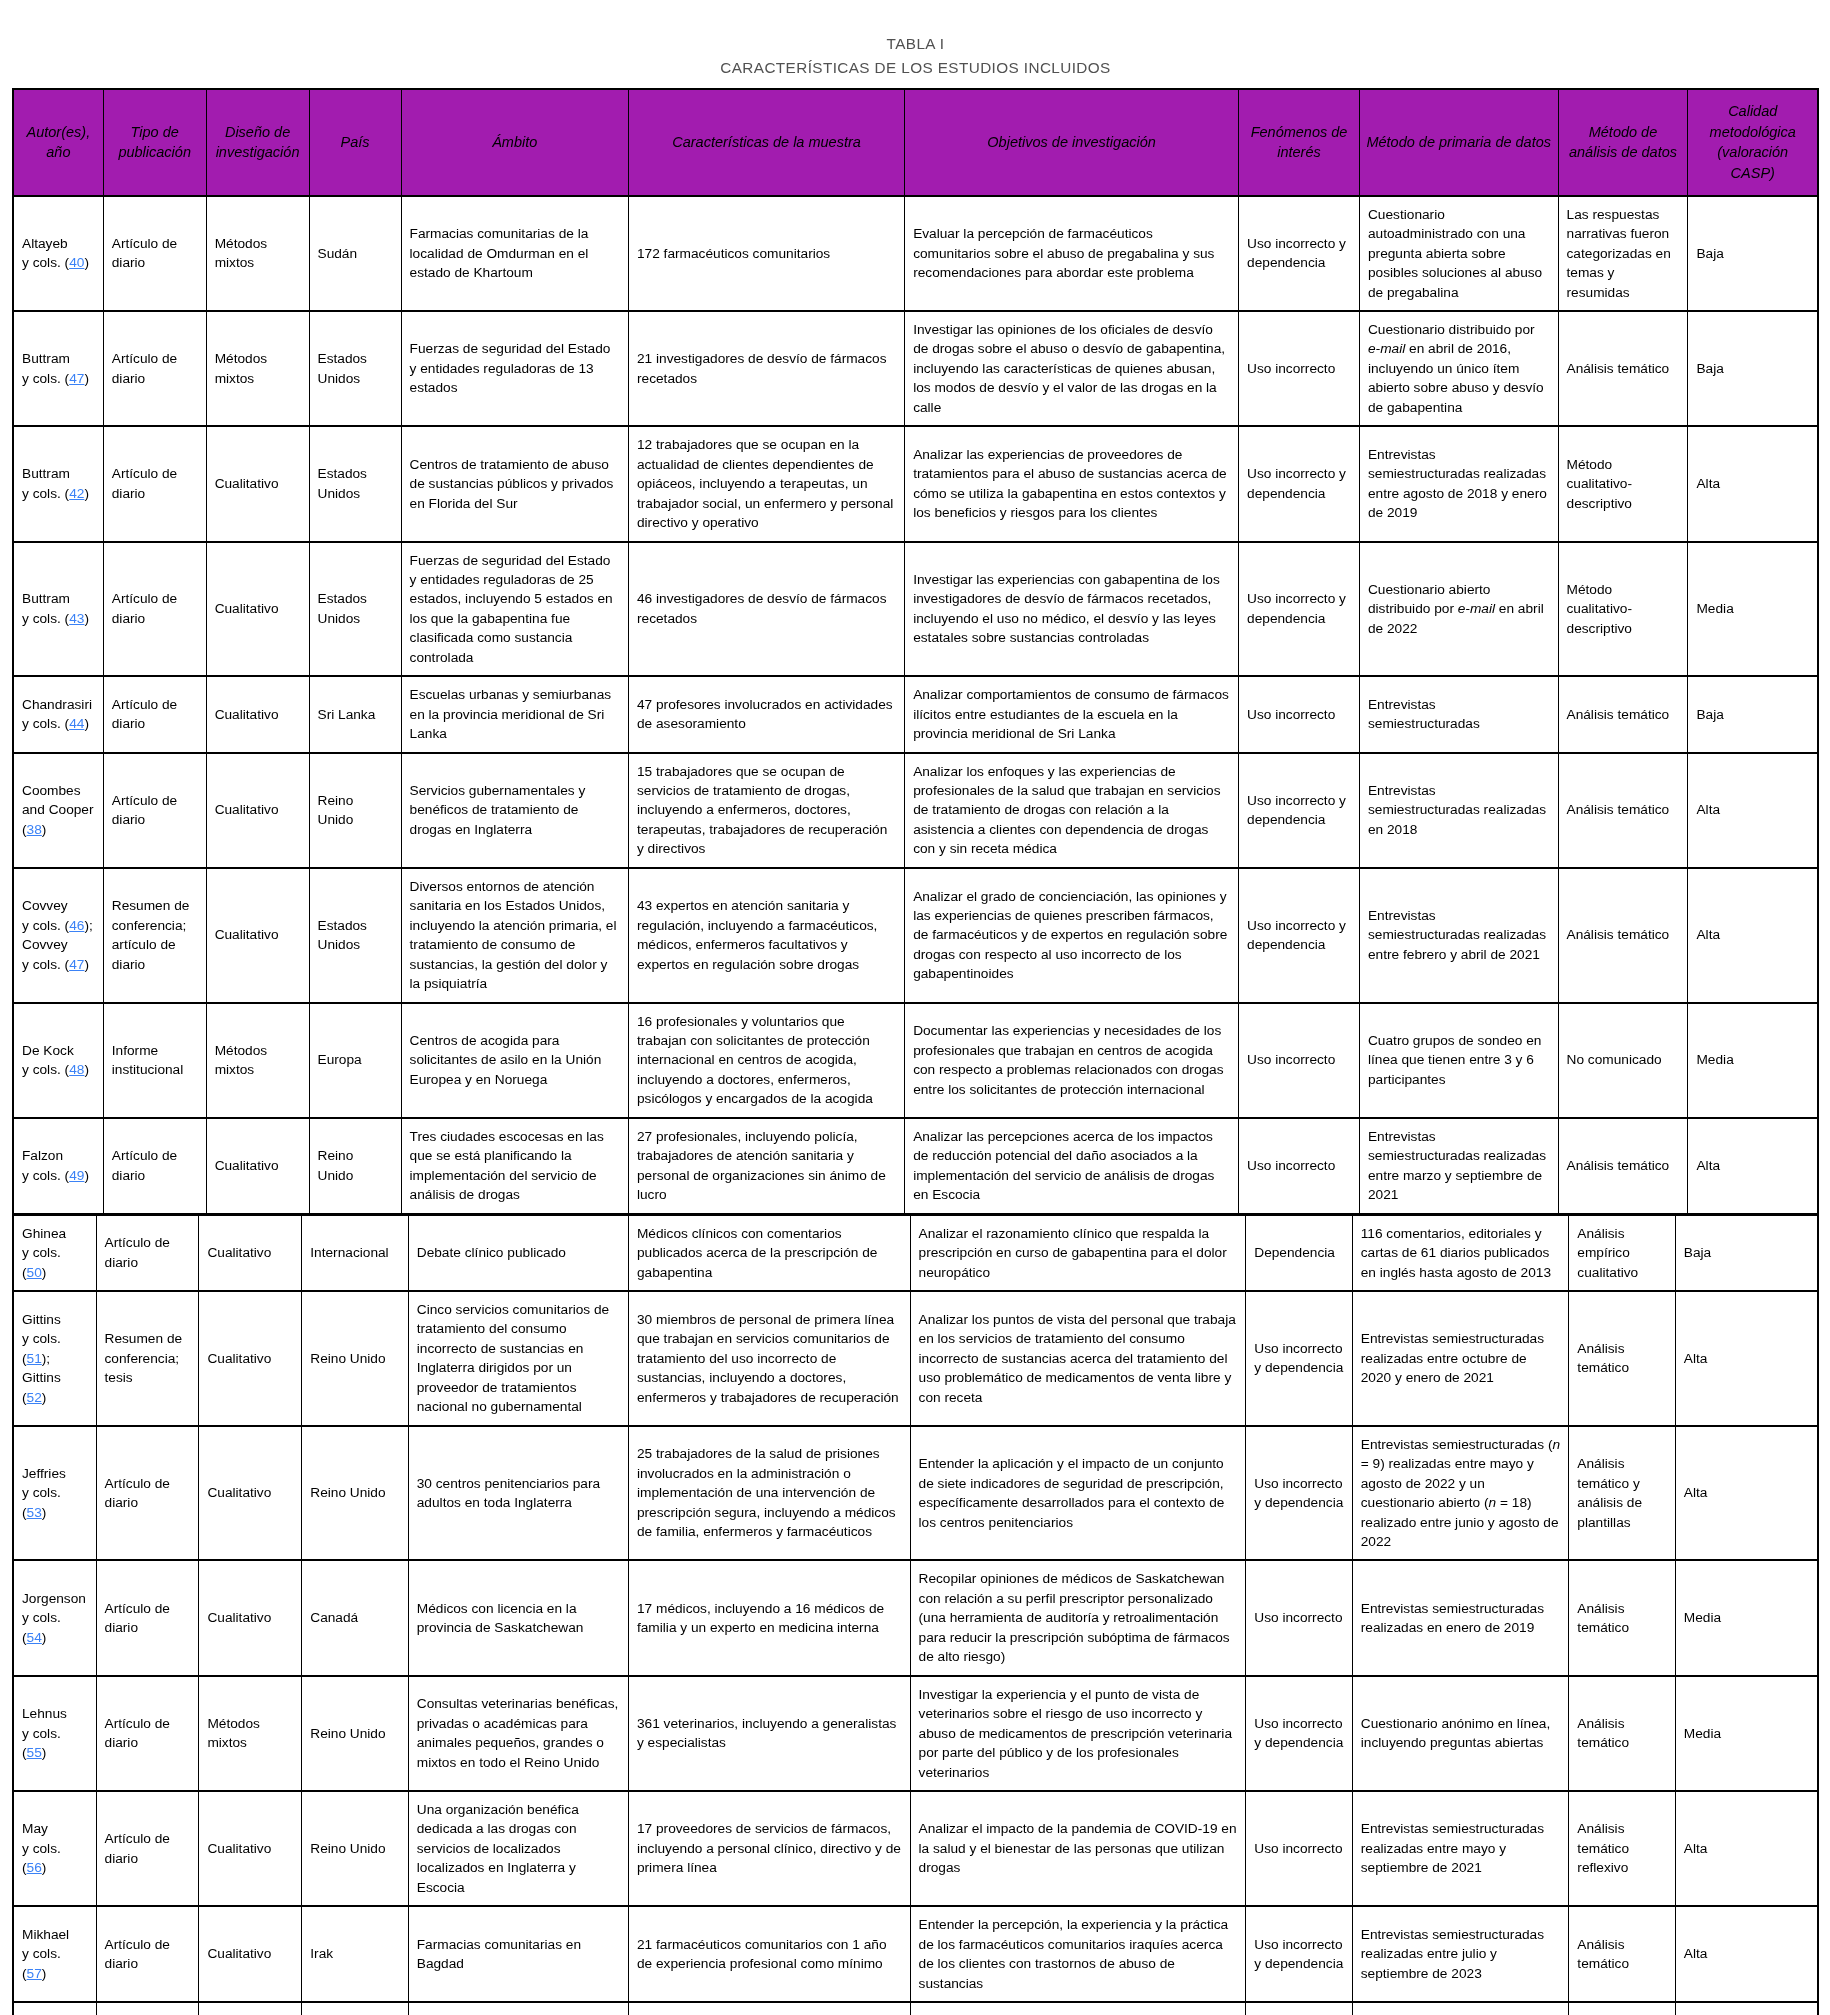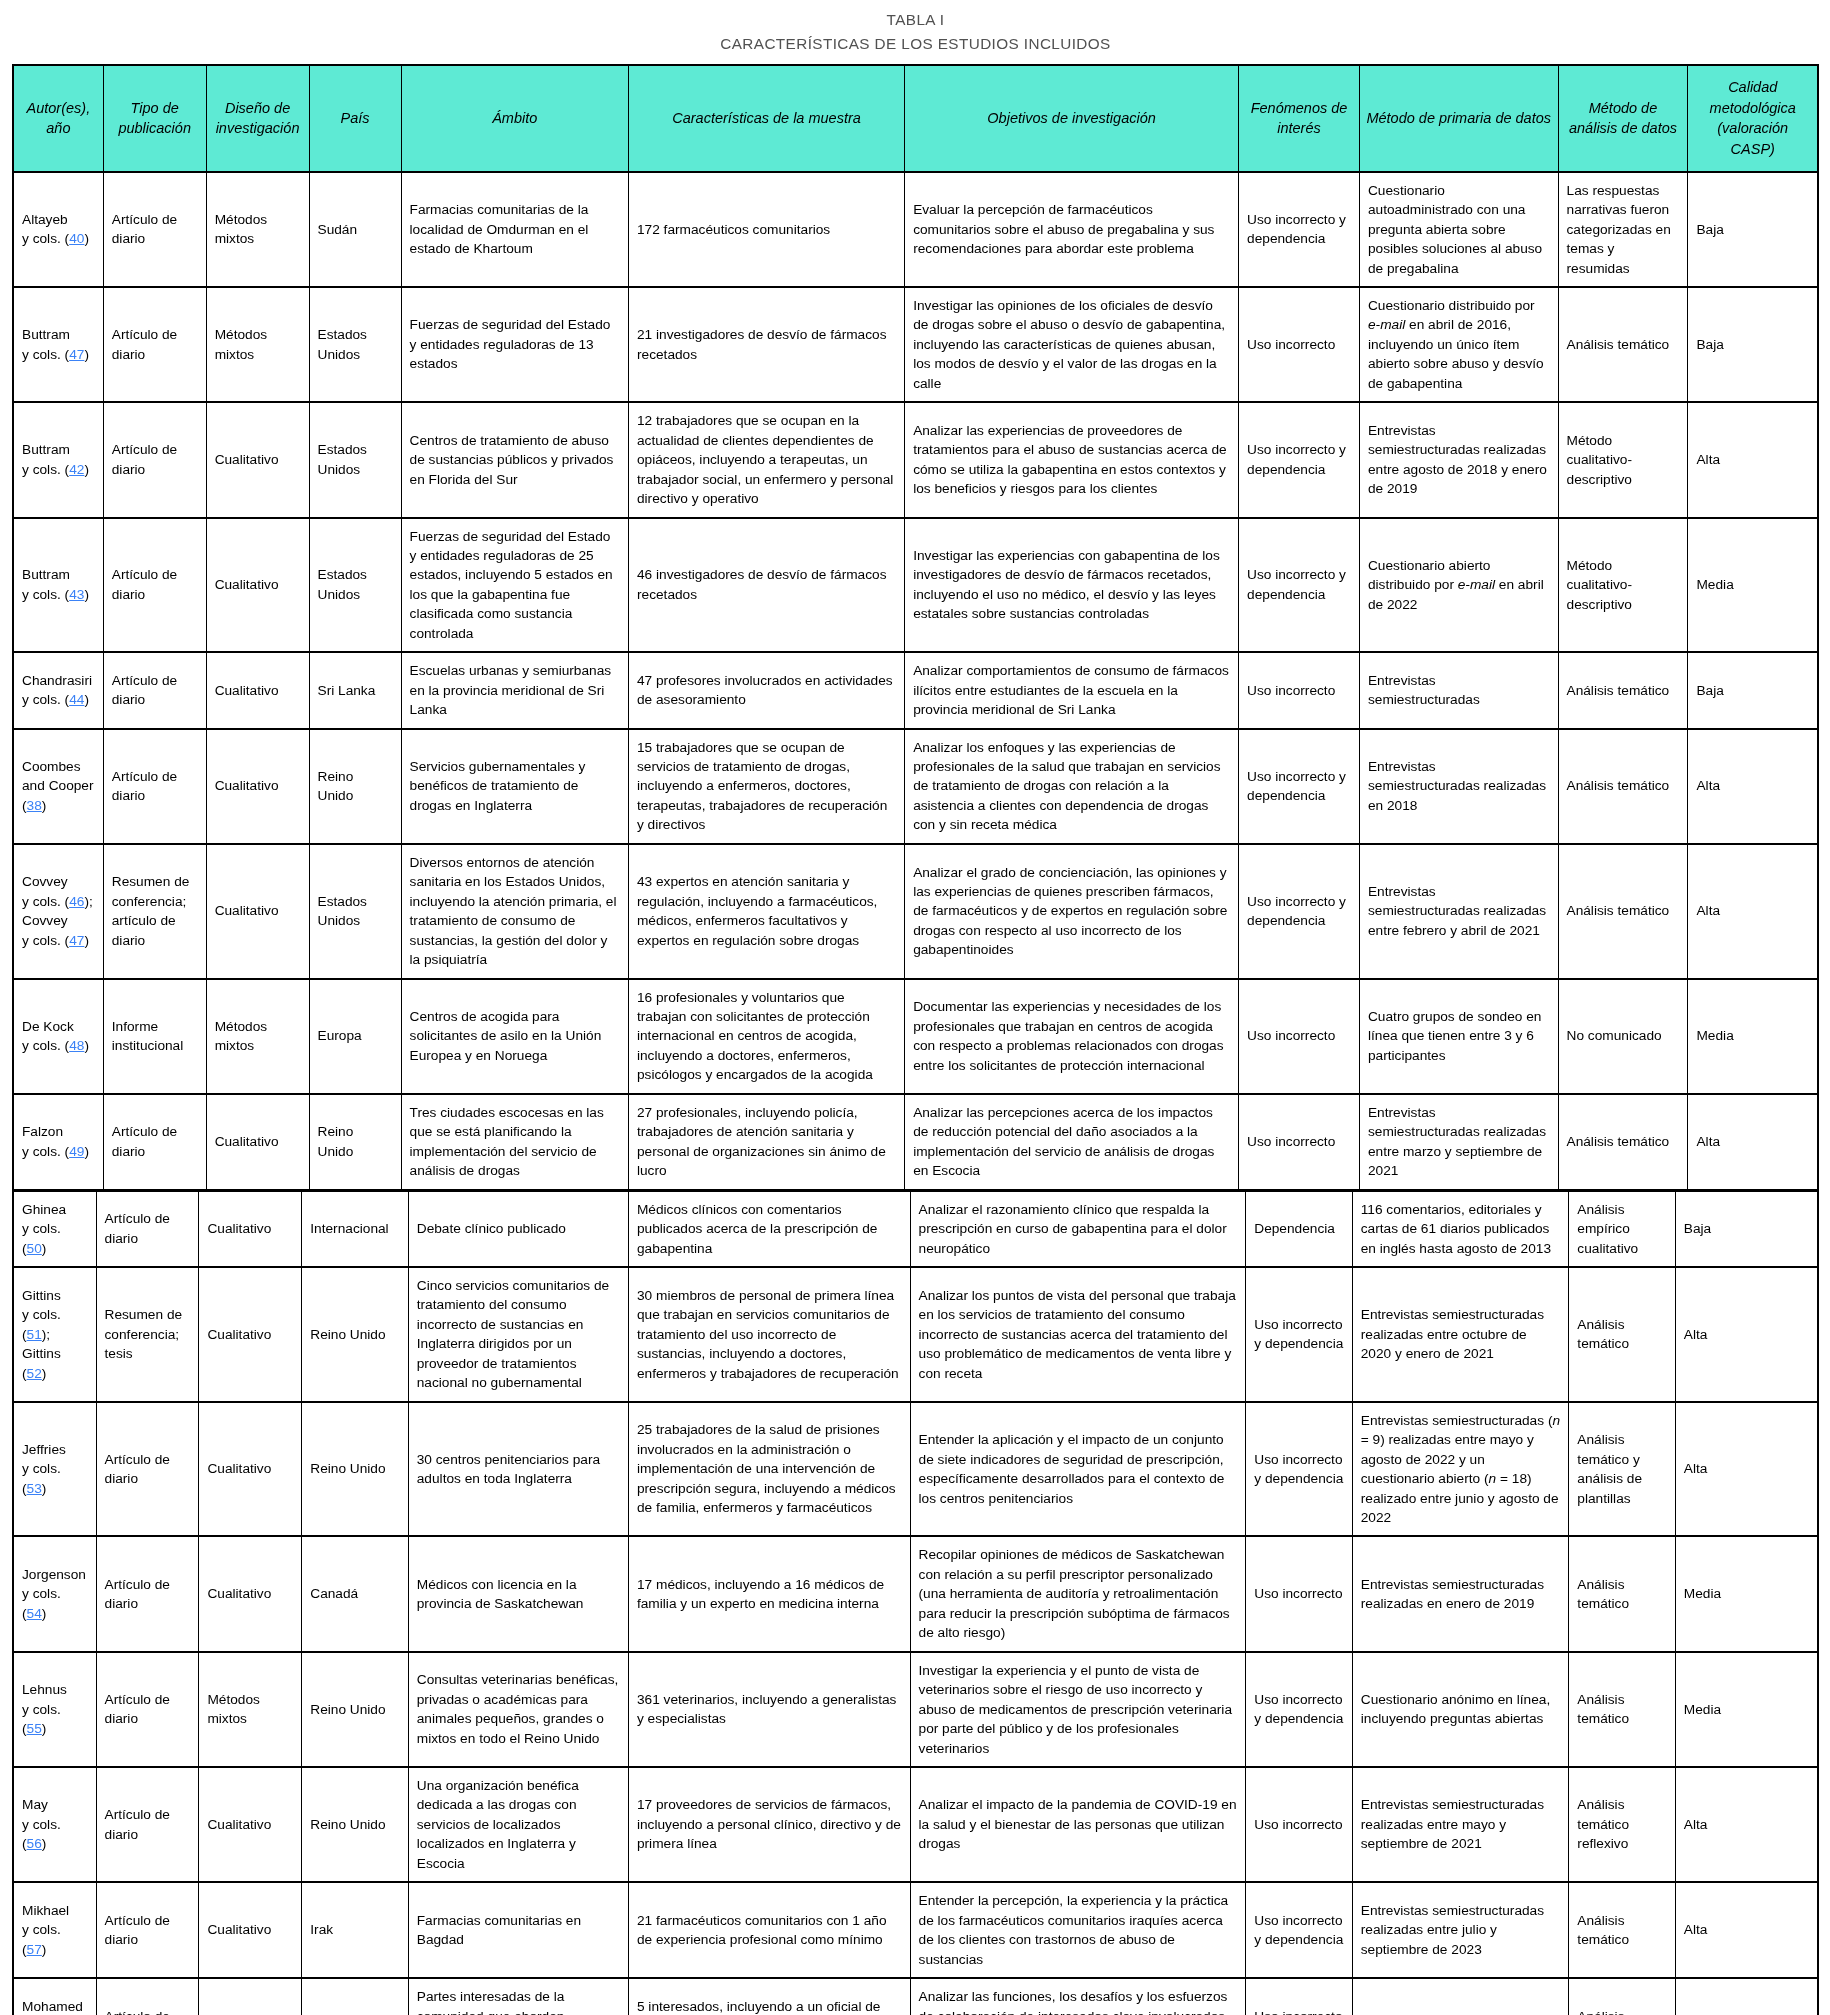--- a/index.html
+++ b/index.html
@@ -1,29 +1,29 @@
 <!DOCTYPE html>
 <html lang="es" style="font-size:6.4px"><head>
 <meta charset="utf-8">
 <style>
   html,body{margin:0;padding:0;background:#ffffff;}
   body{width:1831px;font-family:"Liberation Sans","DejaVu Sans",sans-serif;color:#000;}
   .page{width:1831px;box-sizing:border-box;padding:11.3px 12px 16px 12px;}
   .title-block{ text-align:center; color:#515151; margin-bottom:10.5px;}
-  .title-line1{font-size:15.3px; letter-spacing:0.4px;}
+  .title-line1{font-size:15.3px; letter-spacing:0.4px;margin-top:24px;}
   .title-line2{font-size:15.3px; letter-spacing:0.4px; margin-top:6px;}
   table.studies{width:1807px; border-collapse:collapse; table-layout:fixed; background:#fff;}
   table.studies td, table.studies th{
     border-left:1.2px solid #000; border-right:1.2px solid #000;
     vertical-align:middle; text-align:left;
     font-size:13.7px; line-height:1.42; padding:8px 8px;
     word-wrap:break-word; overflow-wrap:break-word;
   }
   table.studies th{
-    background:#5eead4; font-style:italic; font-weight:normal;
+    background:#a21caf; font-style:italic; font-weight:normal;
     text-align:center; font-size:14.5px; padding:11.3px 5.6px;
   }
   table.seg1{border:2.8px solid #000; border-bottom:1.6px solid #000;}
   table.seg2{border:2.8px solid #000; border-top:1.6px solid #000;}
   table.seg1 thead th{border-bottom:2.8px solid #000;}
   table.studies tbody tr td{border-top:2.8px solid #000; border-bottom:2.8px solid #000;}
   table.seg2 tbody tr:first-child td{border-top:none;}
   a.ref{color:#3b82f6; text-decoration:underline; cursor:pointer;}
   i{font-style:italic;}
 </style>

